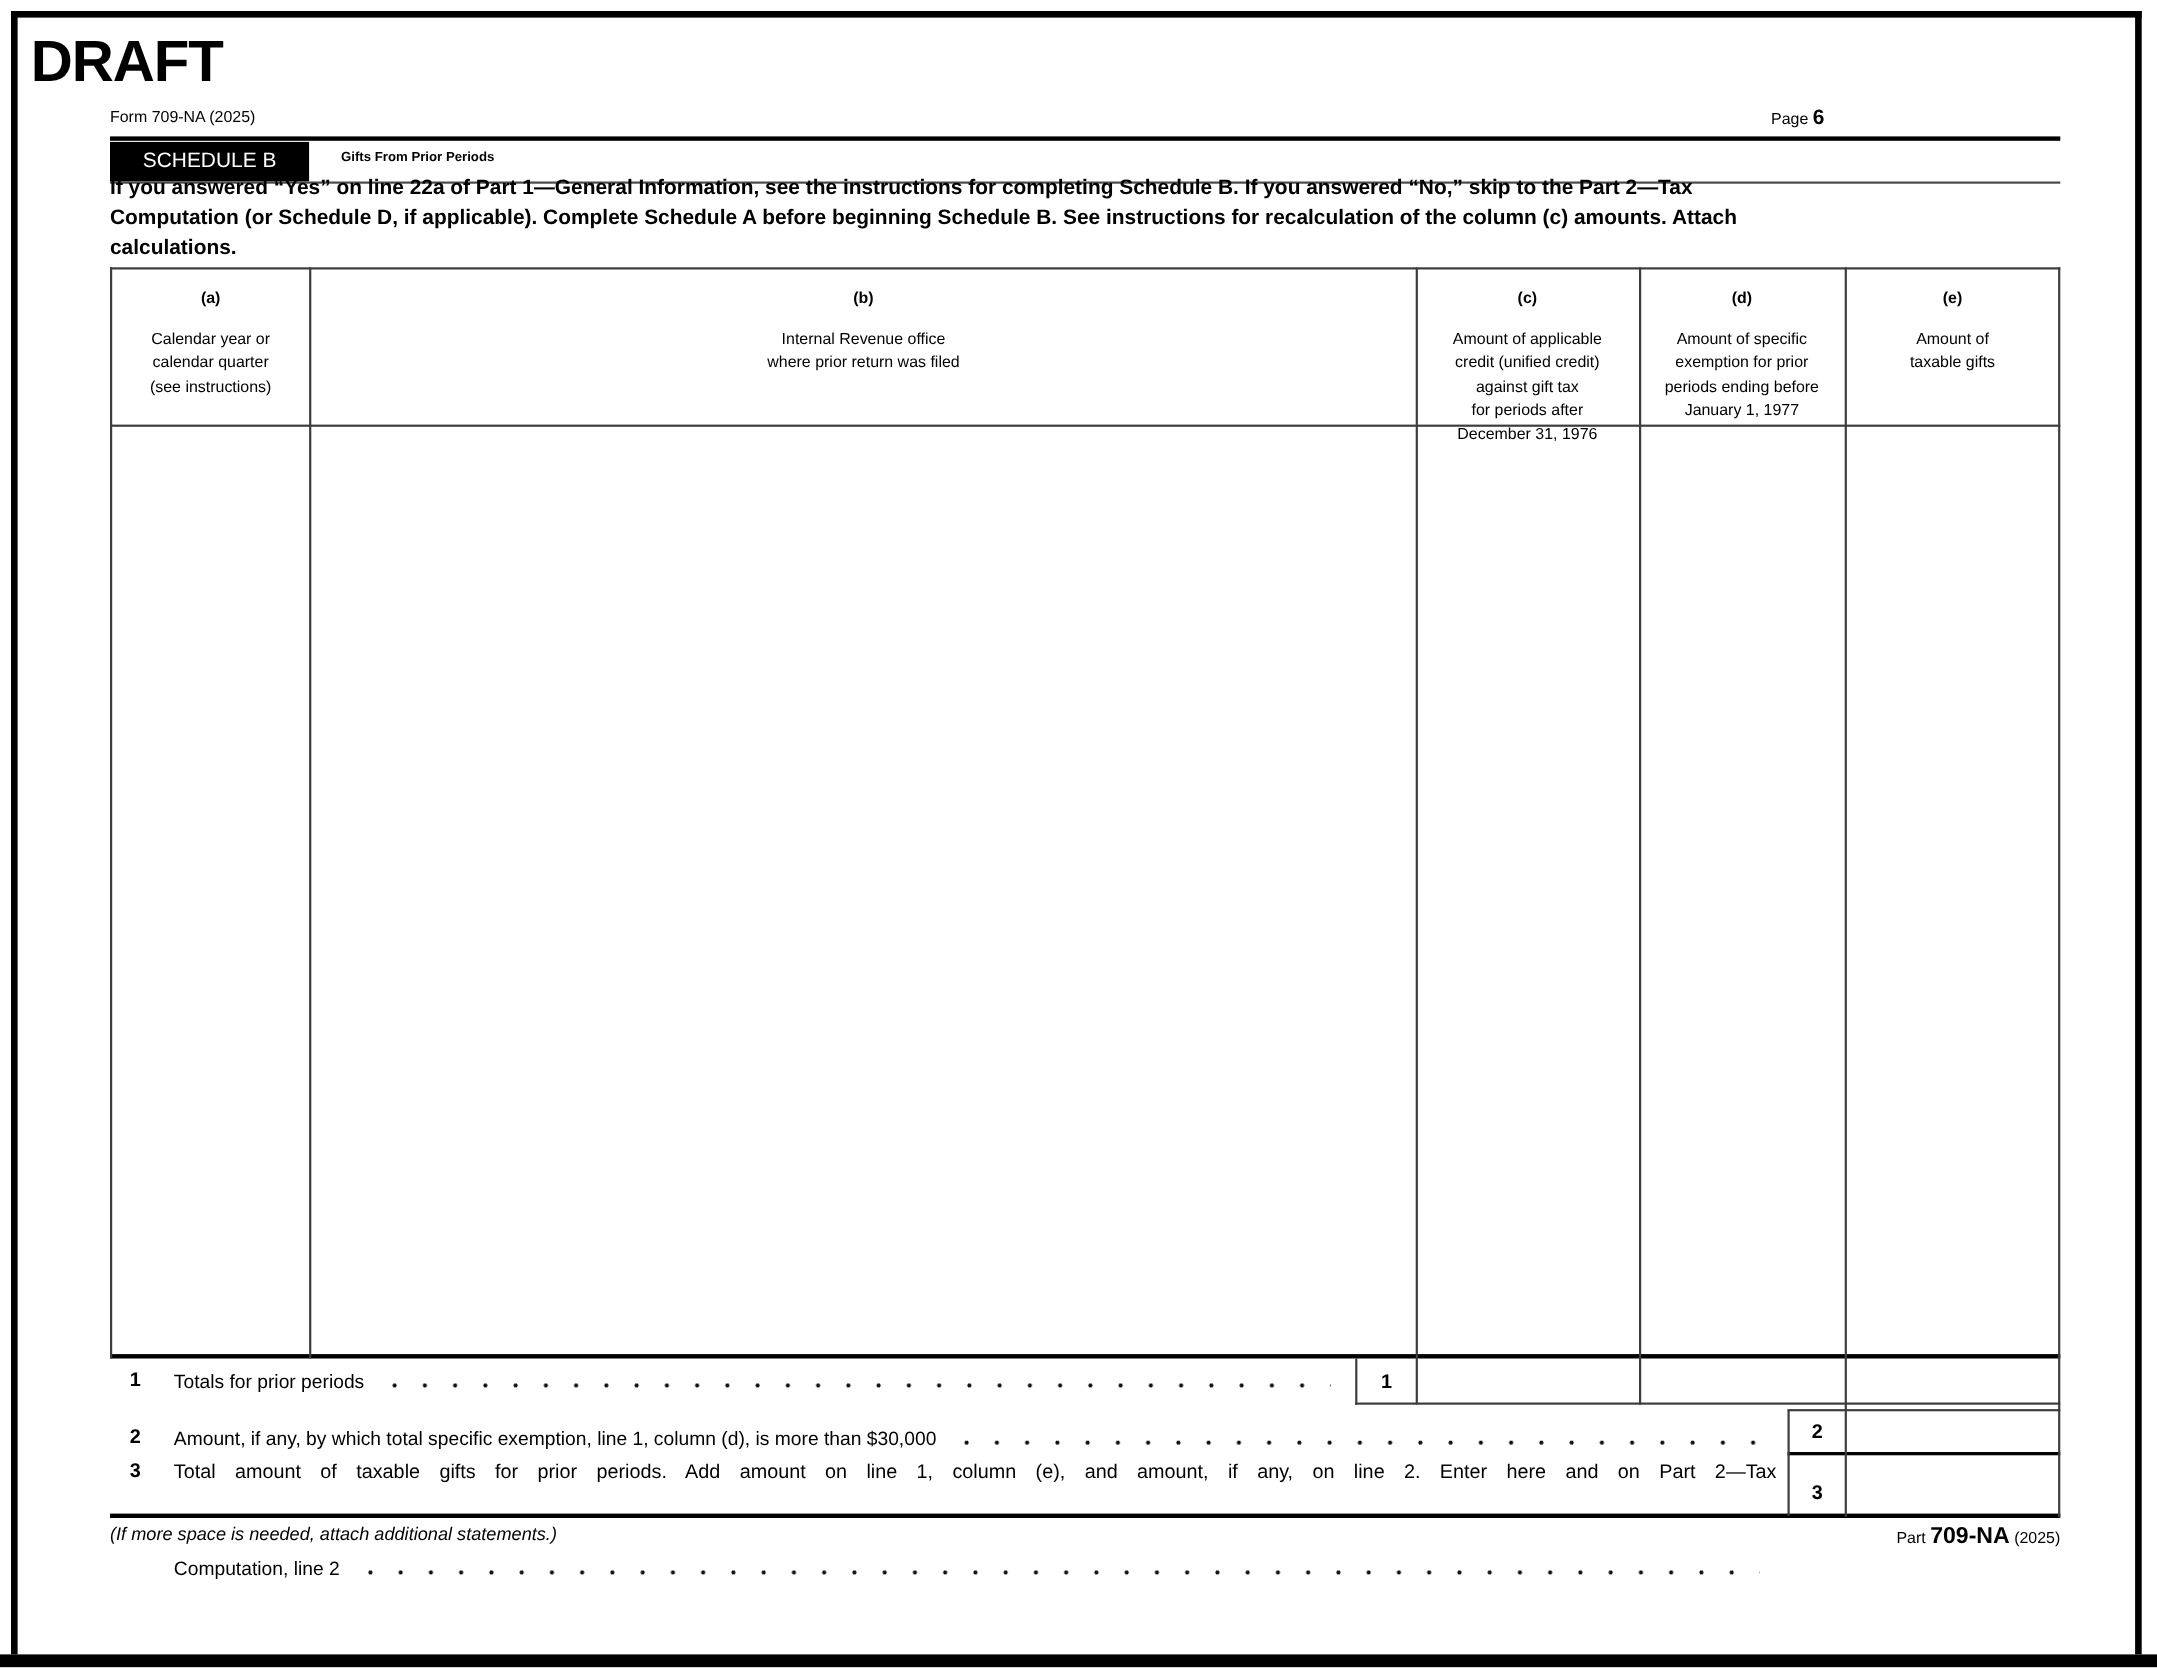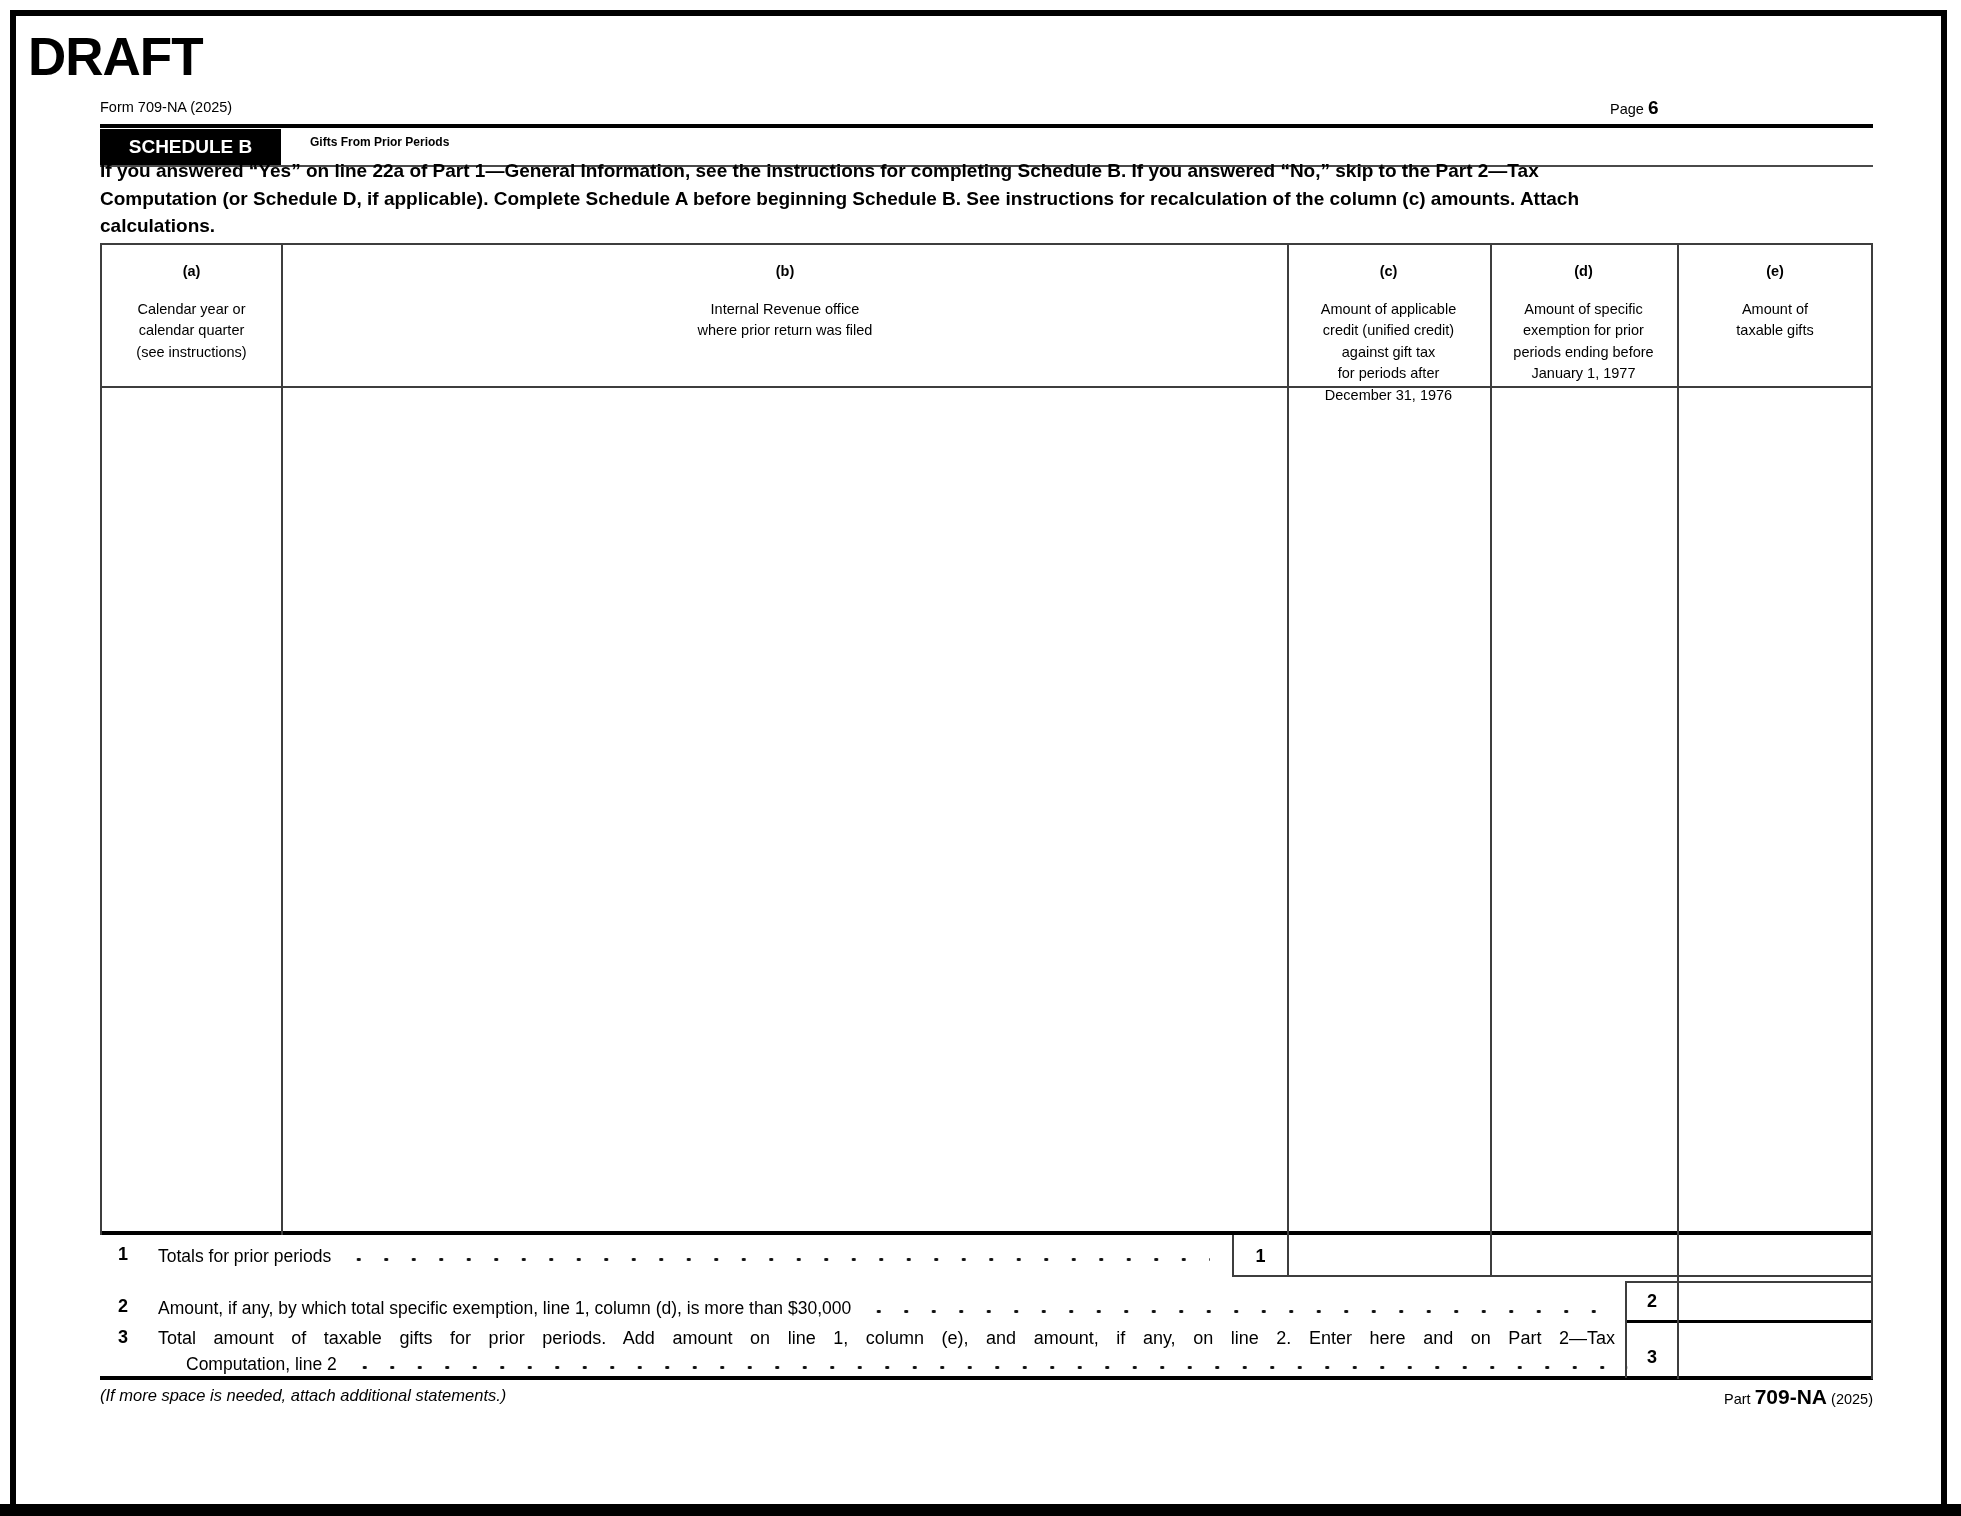--- a/index.html
+++ b/index.html
@@ -10,21 +10,21 @@
   .frame{position:absolute;left:10px;top:10px;width:1937px;height:1494px;
          border:6px solid #000;border-bottom:none;box-sizing:border-box;}
   .bottom-bar{position:absolute;left:0;top:1504px;width:1961px;height:12px;background:#000;}
   
   .draft{left:28px;top:30px;font-size:53px;font-weight:bold;letter-spacing:-1px;line-height:1;}
   .form-id-top{left:100px;top:99px;font-size:14.5px;}
   .page-ind{left:1610px;top:97px;width:263px;text-align:left;font-size:14.5px;}
   .page-num{font-size:19px;font-weight:bold;}
   .hdr-rule{left:100px;top:124px;width:1773px;height:4px;background:#000;}
   .sched-badge{left:100px;top:129px;width:181px;height:36px;background:#000;color:#fff;
-               font-size:19px;font-weight:bold;display:flex;align-items:center;justify-content:center;}
+               font-size:19px;font-weight:normal;display:flex;align-items:center;justify-content:center;}
   .sched-title{left:310px;top:135px;font-size:12px;font-weight:bold;}
   .band-rule{left:100px;top:165px;width:1773px;height:2px;background:#4a4a4a;}
   .instructions{left:100px;top:157px;width:1782px;font-size:19px;font-weight:bold;
                 line-height:27.5px;white-space:pre-line;}
   
   .vline{position:absolute;width:2px;background:#3d3d3d;}
   .hline{position:absolute;height:2px;background:#3d3d3d;}
   .thick{background:#000;}
   
   .th{position:absolute;top:261px;text-align:center;font-size:14.5px;line-height:21.5px;}
@@ -140,21 +140,21 @@
   <div class="line-num" style="left:118px;top:1296px;">2</div>
   <div class="line-row" style="left:158px;top:1296px;width:1452px;height:22px;">
     <span class="line-label">Amount, if any, by which total specific exemption, line 1, column (d), is more than $30,000</span>
     <span class="leader"></span>
   </div>
   <div class="box-num" style="left:1627px;top:1283px;width:50px;height:37px;">2</div>
   <div class="cell" style="left:1679px;top:1283px;width:192px;height:37px;"></div>
 
   <div class="line-num" style="left:118px;top:1327px;">3</div>
   <div class="justify-line" style="left:158px;top:1328px;width:1457px;">Total amount of taxable gifts for prior periods. Add amount on line 1, column (e), and amount, if any, on line 2. Enter here and on Part 2—Tax</div>
-  <div class="line-row" style="left:158px;top:1352px;width:1452px;height:22px;margin-left:28px;">
+  <div class="line-row" style="left:158px;top:1414px;width:1452px;height:22px;">
     <span class="line-label">Computation, line 2</span>
     <span class="leader"></span>
   </div>
   <div class="box-num" style="left:1627px;top:1338px;width:50px;height:38px;">3</div>
   <div class="cell" style="left:1679px;top:1323px;width:192px;height:53px;"></div>
 
   <div class="abs more-note">(If more space is needed, attach additional statements.)</div>
   <div class="abs form-id-bot">
     <span>Part</span>
     <span class="big">709-NA</span>

